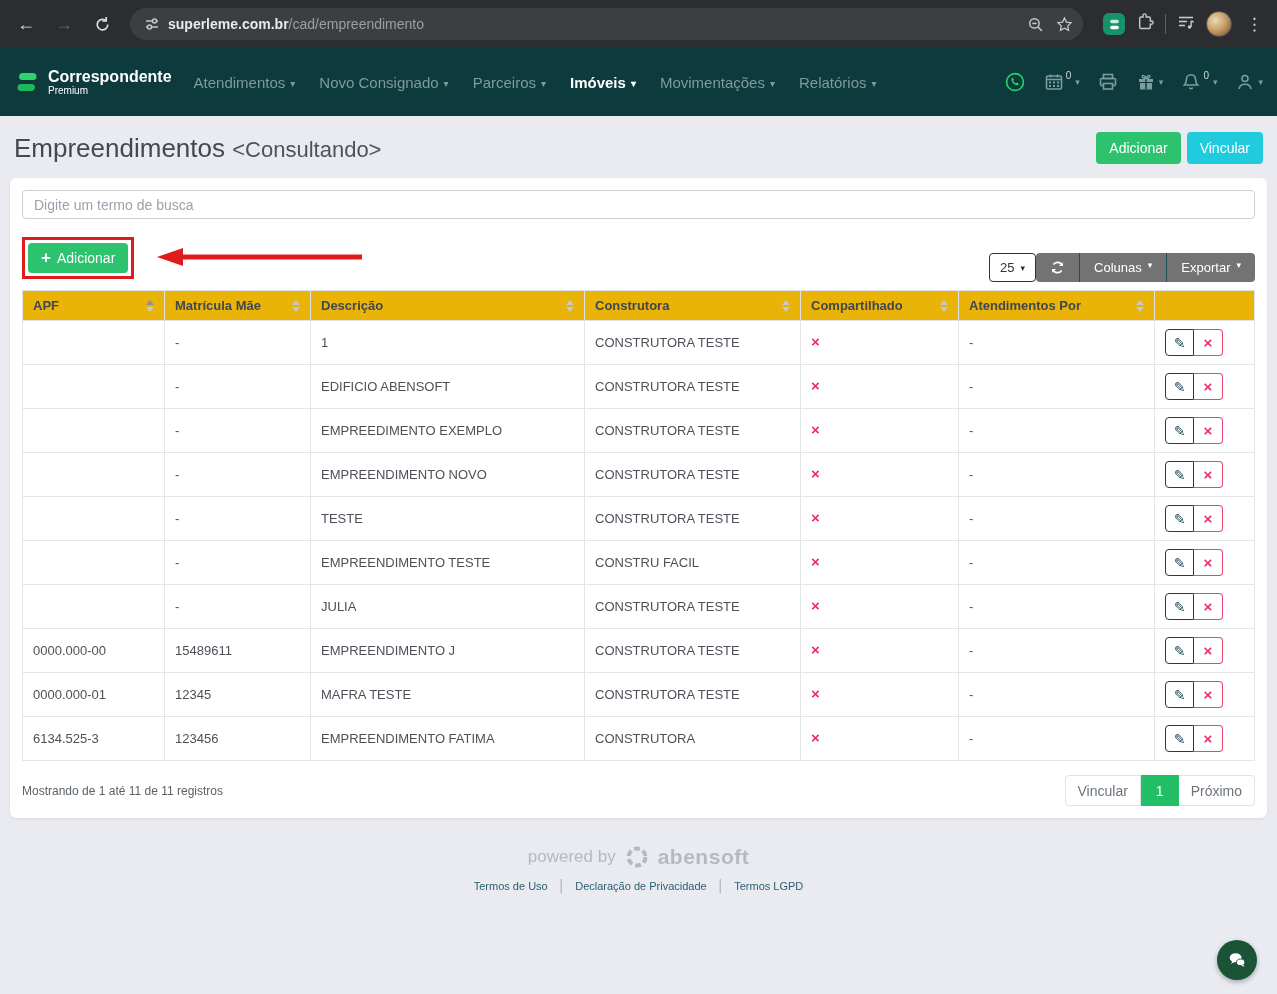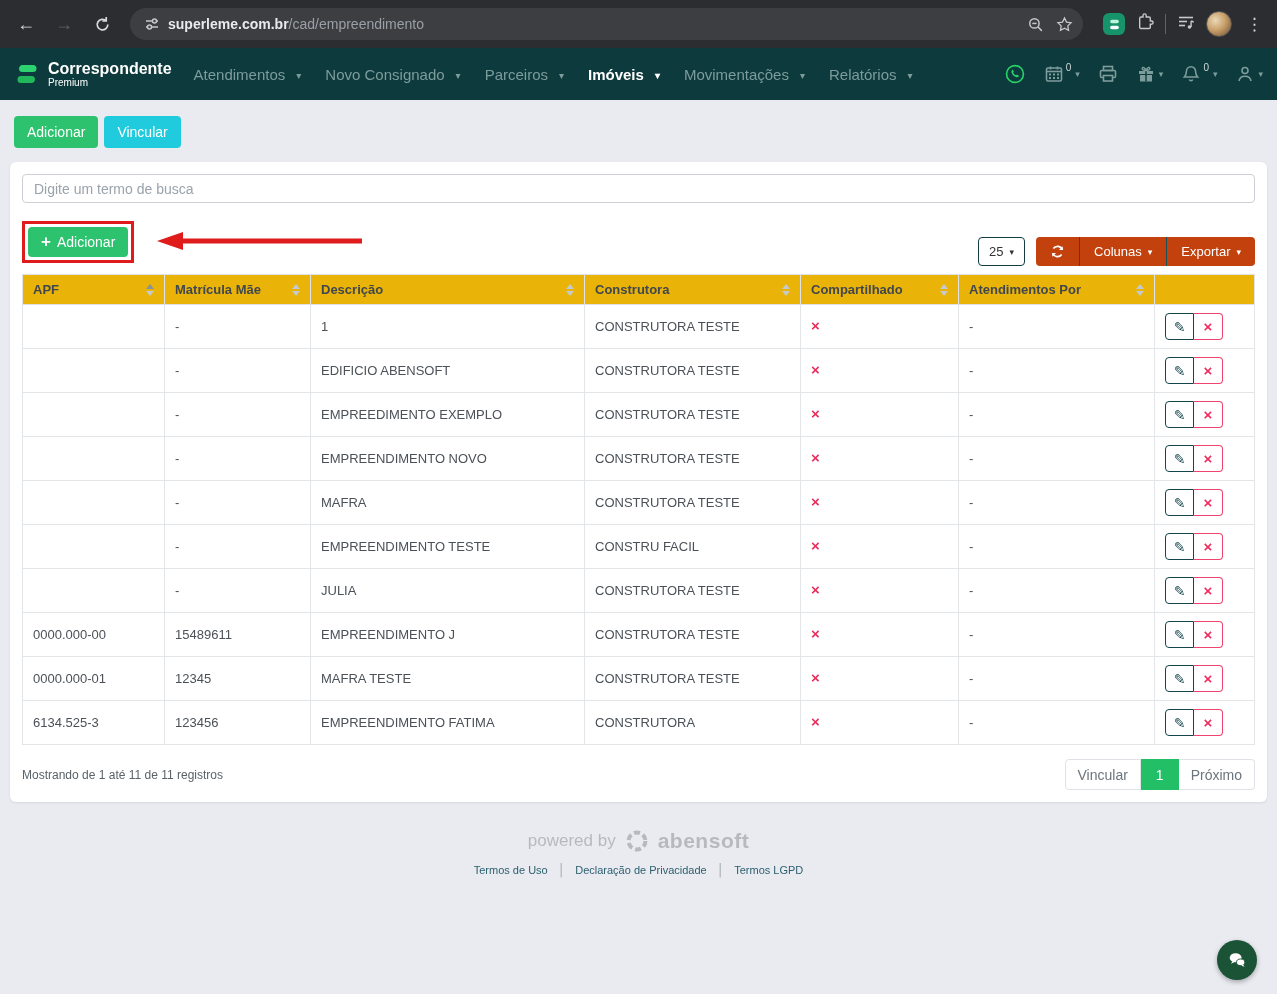--- a/index.html
+++ b/index.html
@@ -18,26 +18,26 @@
   .url-text .path { color:#9aa0a6; }
   .urlbar .spacer { flex:1; }
   .urlbar .pill-ic { margin-left:12px; display:flex; }
   .chrome-right { display:flex; align-items:center; gap:10px; margin-left:8px; }
   .ext-s { width:22px; height:22px; border-radius:6px; background:#17936b; display:flex; align-items:center; justify-content:center; }
   .chrome-sep { width:1px; height:20px; background:#5f6368; }
   .avatar { width:26px; height:26px; border-radius:50%; background:radial-gradient(circle at 35% 35%, #e8d9b8 0%, #c9a06a 45%, #6b4a2f 100%); border:1px solid #555; }
   .dots { color:#d7d9db; font-size:17px; letter-spacing:0; padding:0 4px; }
 
   
-  .navbar { height:52px; background:#0d3a3c; display:flex; align-items:center; padding:0 14px; }
+  .navbar { height:68px; background:#0d3a3c; display:flex; align-items:center; padding:0 14px; }
   .brand { display:flex; align-items:center; gap:8px; margin-right:22px; }
   .brand-text .t1 { color:#fff; font-weight:bold; font-size:16px; line-height:16px; }
   .brand-text .t2 { color:#fff; font-size:10px; line-height:11px; }
   .nav-menu { display:flex; align-items:center; gap:24px; flex:1; }
-  .nav-item { color:#7d9c9c; font-size:15px; display:flex; align-items:center; gap:11px; cursor:pointer; white-space:nowrap; }
+  .nav-item { color:#7d9c9c; font-size:15px; display:flex; align-items:center; gap:5px; cursor:pointer; white-space:nowrap; }
   .nav-item.active { color:#ffffff; font-weight:bold; }
   .nav-item .caret { font-size:10px; position:relative; top:1px; }
   .nav-icons { display:flex; align-items:center; gap:18px; }
   .nav-ic { position:relative; display:flex; align-items:center; gap:3px; color:#7d9c9c; cursor:pointer; }
   .nav-ic .cnt { color:#cfd9d9; font-size:10px; position:relative; top:-7px; left:-1px; }
   .nav-ic .caret { color:#7d9c9c; font-size:9px; }
 
   
   .page-head { display:flex; align-items:center; justify-content:space-between; padding:16px 14px 14px 14px; }
   .page-title { font-size:26px; color:#414a52; font-weight:400; }
@@ -51,27 +51,27 @@
   .search-input { width:100%; height:29px; border:1px solid #ccd0d4; border-radius:4px; padding:0 11px;
     font-size:14px; color:#be185d; font-family:inherit; }
   .search-input::placeholder { color:#9aa3ab; }
 
   .table-toolbar { display:flex; align-items:center; justify-content:space-between; margin:14px 0 8px 0; position:relative; }
   .annot-box { border:3px solid #e01b1b; padding:3px; display:inline-block; }
   .btn-add { background:#2dc36e; color:#fff; border:none; border-radius:4px; font-size:14px;
     padding:7px 13px; display:flex; align-items:center; gap:6px; cursor:pointer; font-family:inherit; }
   .btn-add .plus { font-size:17px; font-weight:bold; line-height:14px; }
   .annot-arrow { position:absolute; left:133px; top:14px; width:207px; height:20px; }
-  .toolbar-right { display:flex; align-items:center; gap:11px;margin-top:20px; }
+  .toolbar-right { display:flex; align-items:center; gap:0;margin-top:20px; }
   .btn-pagesize { background:#fff; border:1px solid #133c44; border-radius:4px; color:#333; font-size:13px;
     padding:6px 10px; display:flex; align-items:center; gap:6px; cursor:pointer; font-family:inherit; }
   .btn-pagesize .caret { font-size:9px; color:#333; }
   .btn-group-dark { display:flex; border-radius:4px; overflow:hidden; }
-  .btn-dark { background:#c2410c; color:#fff; border:none; font-size:13px; padding:7px 14px;
-    display:flex; align-items:center; gap:6px; cursor:pointer; font-family:inherit; }
+  .btn-dark { background:#737373; color:#fff; border:none; font-size:13px; padding:7px 14px;
+    display:flex; gap:6px; cursor:pointer; font-family:inherit; }
   .btn-dark + .btn-dark { border-left:1px solid #1c4f56; }
   .btn-dark .caret { font-size:9px; }
 
   
   table { width:100%; border-collapse:collapse; font-size:13px; }
   thead th { background:#eab308; border:1px solid #dfe3e7; text-align:left; padding:7px 10px;
     color:#40474e; font-size:13px; font-weight:bold; position:relative; cursor:pointer; }
   .th-inner { display:flex; align-items:center; justify-content:space-between; }
   .sort { display:inline-flex; flex-direction:column; gap:2px; margin-left:6px; }
   .sort i { display:block; width:0; height:0; border-left:4px solid transparent; border-right:4px solid transparent; }
@@ -264,20 +264,24 @@
       <svg width="20" height="20" viewBox="0 0 20 20">
           <circle cx="10" cy="6.5" r="3" fill="none" stroke="#7d9c9c" stroke-width="1.6"></circle>
           <path d="M4 17c.6-3.2 3-4.8 6-4.8s5.4 1.6 6 4.8" fill="none" stroke="#7d9c9c" stroke-width="1.6"></path>
         </svg>
       <span class="caret">▾</span>
     </div>
   </div>
 </div>
 
 <div class="page-head">
+  <div class="page-title">
+    <span>Empreendimentos</span>
+    <span class="mode">&lt;Consultando&gt;</span>
+  </div>
   <div class="head-actions">
     <button class="btn btn-green">Adicionar</button>
     <button class="btn btn-cyan">Vincular</button>
   </div>
 </div>
 
 <div class="card">
   <input class="search-input" placeholder="Digite um termo de busca" style="">
 
   <div class="table-toolbar">
@@ -454,21 +458,21 @@
               </button>
               <button class="del">
                 <span>×</span>
               </button>
             </div>
           </td>
         </tr>
         <tr>
           <td></td>
           <td>-</td>
-          <td>MAFRA</td>
+          <td>TESTE</td>
           <td>CONSTRUTORA TESTE</td>
           <td><span class="xmark">×</span></td>
           <td>-</td>
           <td>
             <div class="act">
               <button class="edit">
                 <span>✎</span>
               </button>
               <button class="del">
                 <span>×</span>

